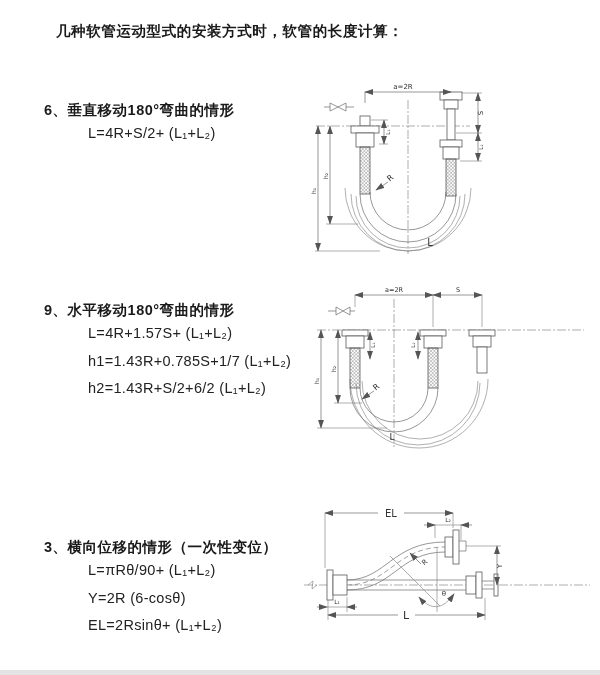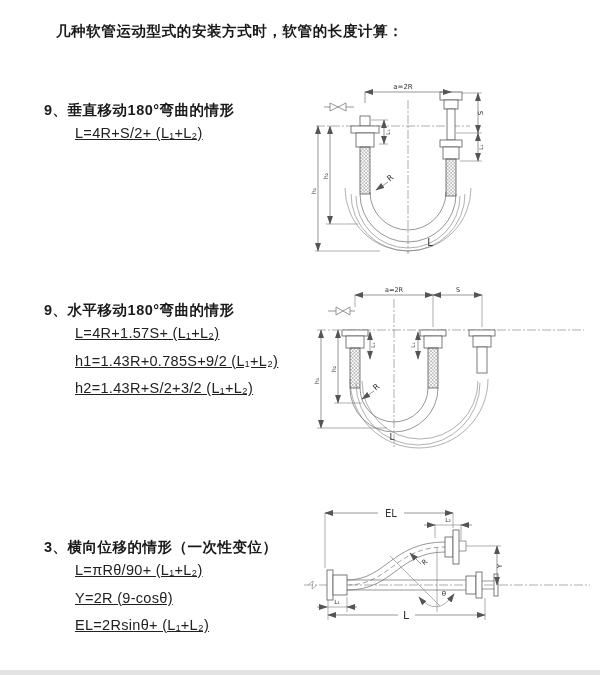--- a/index.html
+++ b/index.html
@@ -8,42 +8,42 @@
     font-family:"Liberation Sans","DejaVu Sans",sans-serif;
     color:#1a1a1a;overflow:hidden;
   }
   .page-title{
     position:absolute;left:36px;top:22px;font-size:14.5px;font-weight:bold;
     letter-spacing:0.6px;white-space:nowrap;margin-left:20px;
   }
   .section-text{position:absolute;left:44px;}
   .section-heading{font-size:14.5px;font-weight:bold;letter-spacing:0.5px;white-space:nowrap;}
   .formula{
-    font-size:14.5px;margin-left:31px;line-height:27.5px;letter-spacing:0.3px;
-    white-space:nowrap;color:#222;text-decoration:underline;
+    font-size:14.5px;margin-left:44px;line-height:27.5px;letter-spacing:0.3px;
+    white-space:nowrap;color:#222;
   }
   .formula:first-of-type{margin-top:5px;}
   .diagram{position:absolute;}
   svg{display:block;}
   svg text{font-family:"DejaVu Sans","Liberation Sans",sans-serif;fill:#333;}
   .thin{stroke:#6a6a6a;stroke-width:0.7;fill:none;}
   .thin2{stroke:#7a7a7a;stroke-width:0.6;fill:none;}
   .dash{stroke:#777;stroke-width:0.6;fill:none;stroke-dasharray:9 2 2 2;}
   .hdash{stroke:#777;stroke-width:0.7;fill:none;stroke-dasharray:5 3;}
   .part{stroke:#5a5a5a;stroke-width:0.8;fill:#ffffff;}
   .braid{stroke:#5a5a5a;stroke-width:0.8;}
   .bottom-edge{position:absolute;left:0;bottom:0;width:600px;height:5px;background:#e3e3e3;}
 </style>
 </head>
 <body>
 
 <div class="page-title">几种软管运动型式的安装方式时，软管的长度计算：</div>
 
 <div class="section-text" style="top:101px;">
-  <div class="section-heading">9、垂直移动180°弯曲的情形</div>
+  <div class="section-heading">6、垂直移动180°弯曲的情形</div>
   <div class="formula">L=4R+S/2+ (L₁+L₂)</div>
 </div>
 
 <div class="diagram" style="left:310px;top:76px;">
 <svg width="185" height="186" viewBox="0 0 185 186">
   <defs>
     <marker id="arr" markerWidth="9" markerHeight="6" refX="8.2" refY="3" orient="auto-start-reverse" markerUnits="userSpaceOnUse">
       <path d="M0,0 L9,3 L0,6 z" fill="#555"></path>
     </marker>
     <pattern id="hatch" width="3.4" height="3.4" patternUnits="userSpaceOnUse">
@@ -117,22 +117,22 @@
     <text transform="translate(82,104) rotate(-40)" font-size="8" text-anchor="middle">R</text>
 
     <text x="120" y="170" font-size="10" text-anchor="middle" fill="#222">L</text>
   </g>
 </svg>
 </div>
 
 <div class="section-text" style="top:301px;">
   <div class="section-heading">9、水平移动180°弯曲的情形</div>
   <div class="formula">L=4R+1.57S+ (L₁+L₂)</div>
-  <div class="formula">h1=1.43R+0.785S+9/2 (L₁+L₂)</div>
-  <div class="formula">h2=1.43R+S/2+3/2 (L₁+L₂)</div>
+  <div class="formula">h1=1.43R+0.785S+1/7 (L₁+L₂)</div>
+  <div class="formula">h2=1.43R+S/2+6/2 (L₁+L₂)</div>
 </div>
 
 <div class="diagram" style="left:312px;top:283px;">
 <svg width="280" height="180" viewBox="0 0 280 180">
   <g>
     <path class="dash" d="M 5 47 H 272"></path>
     <path class="dash" d="M 82 16 V 166"></path>
   </g>
 
   <g>
@@ -192,21 +192,21 @@
     <text transform="translate(66,106) rotate(-40)" font-size="8" text-anchor="middle">R</text>
 
     <text x="80" y="157" font-size="9" text-anchor="middle" fill="#222">L</text>
   </g>
 </svg>
 </div>
 
 <div class="section-text" style="top:538px;">
   <div class="section-heading">3、横向位移的情形（一次性变位）</div>
   <div class="formula">L=πRθ/90+ (L₁+L₂)</div>
-  <div class="formula">Y=2R (9-cosθ)</div>
+  <div class="formula">Y=2R (6-cosθ)</div>
   <div class="formula">EL=2Rsinθ+ (L₁+L₂)</div>
 </div>
 
 <div class="diagram" style="left:298px;top:500px;">
 <svg width="300" height="158" viewBox="0 0 300 158">
   <g>
     <path class="dash" d="M 6 85 H 292"></path>
     <path class="hdash" d="M 49 85 C 92 85 97 47 147 47"></path>
     <path class="thin2" d="M 10 85 L 15 81 L 14 89 L 19 85"></path>
   </g>

